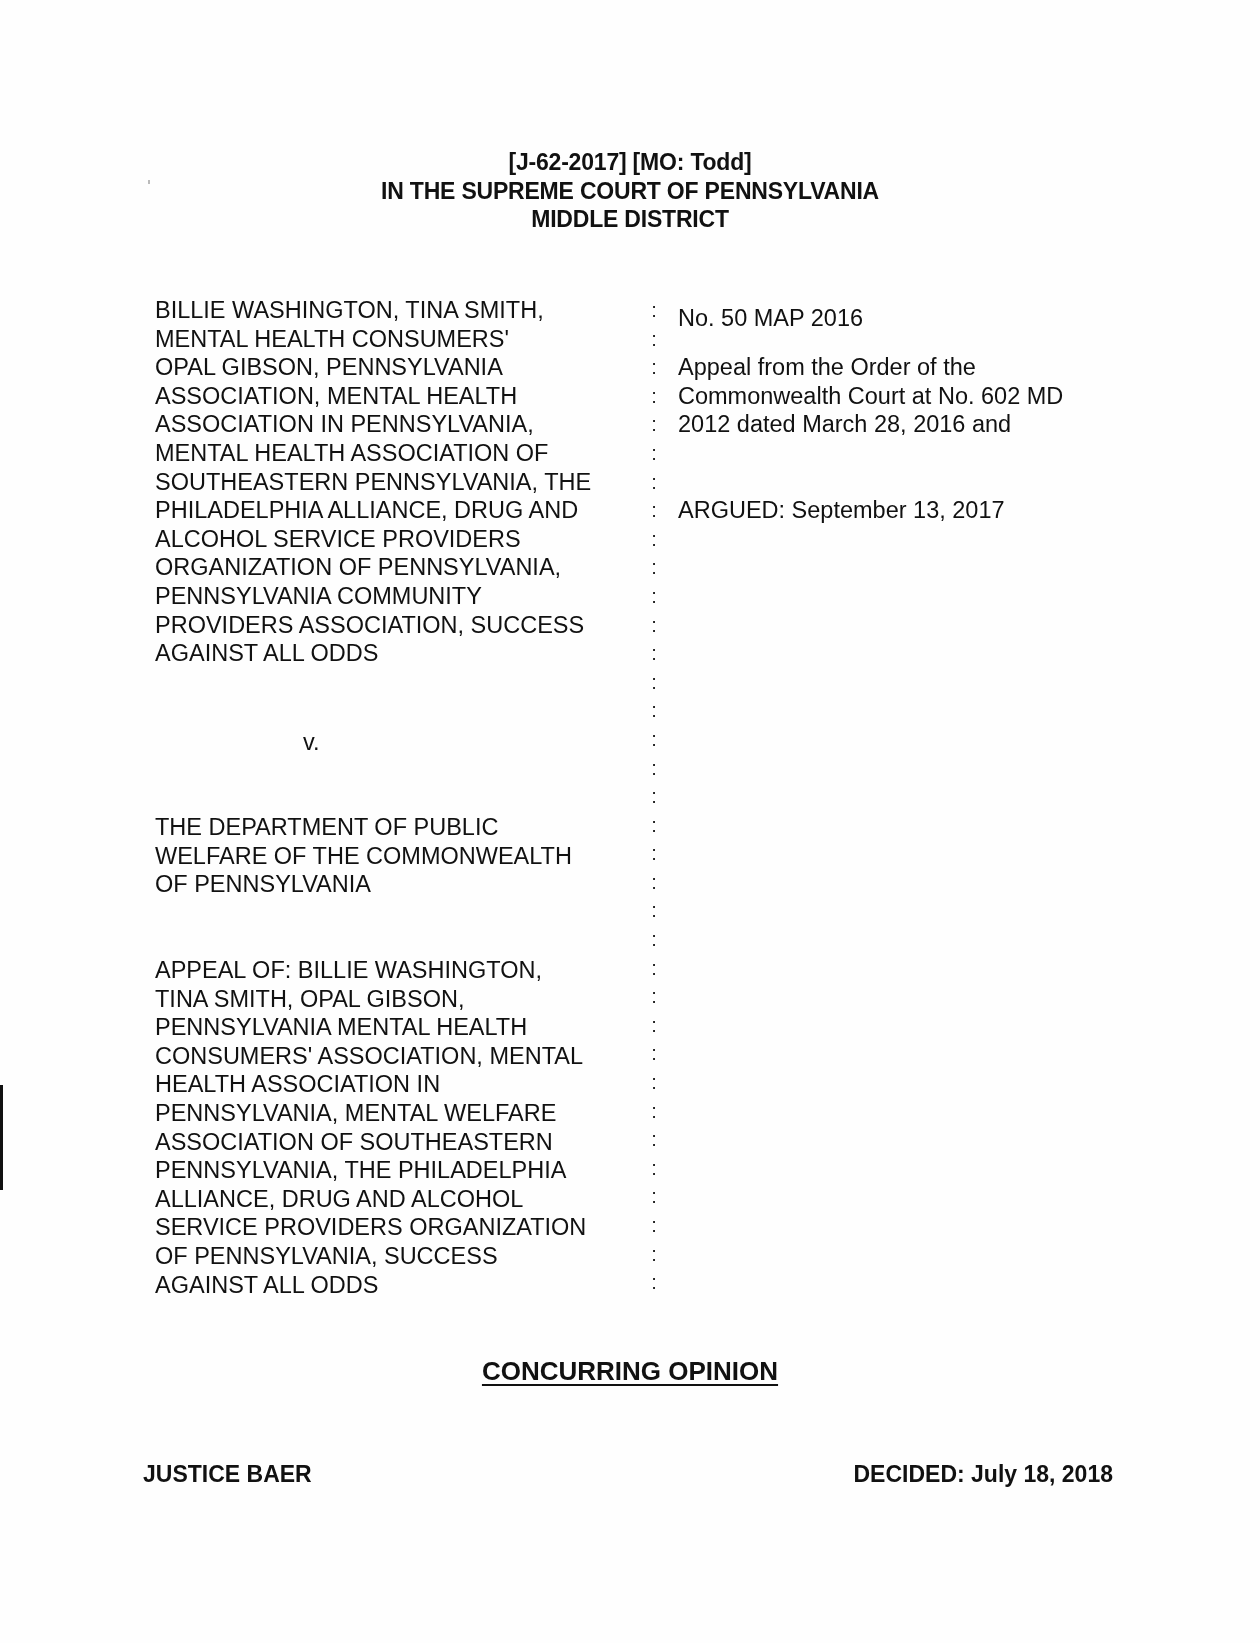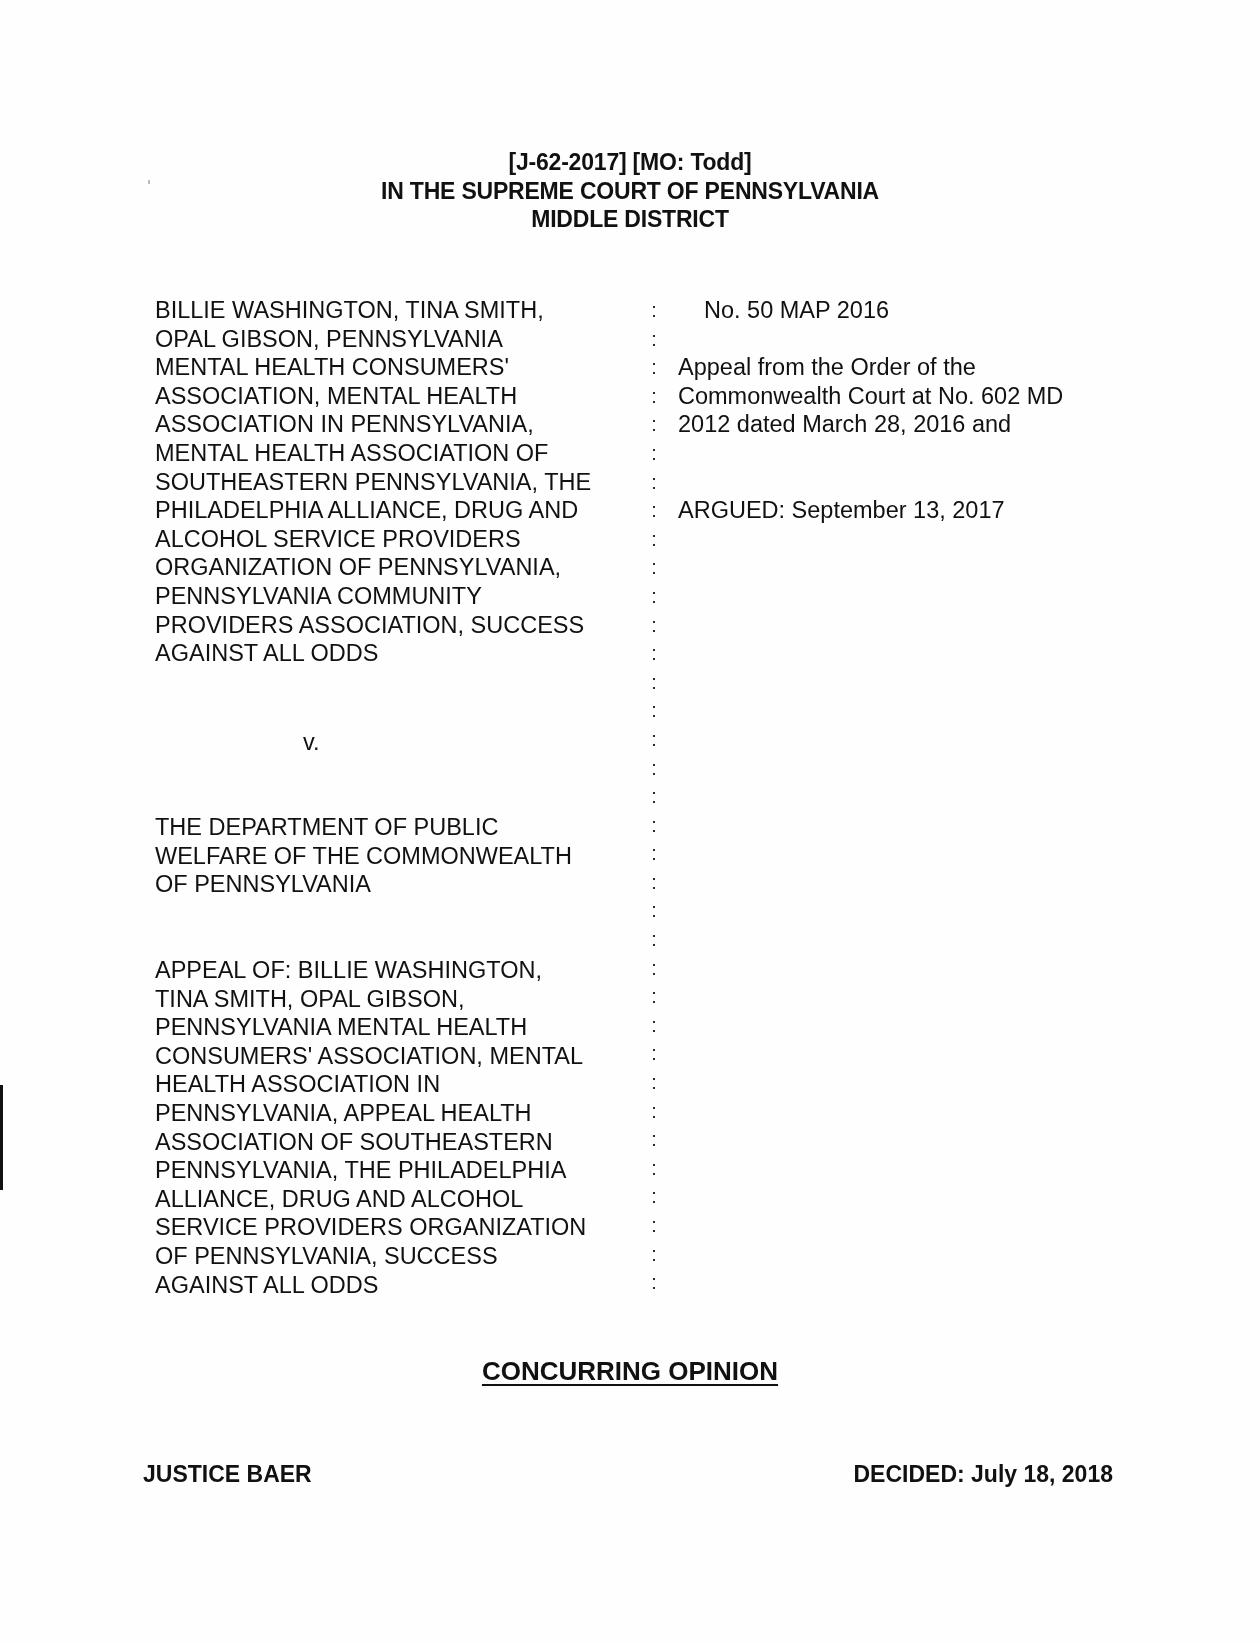--- a/index.html
+++ b/index.html
@@ -110,22 +110,22 @@
     <div>[J-62-2017] [MO: Todd]</div>
     <div>IN THE SUPREME COURT OF PENNSYLVANIA</div>
     <div>MIDDLE DISTRICT</div>
   </div>
 
   <div class="caption">
 
     <div class="left-col">
       <div class="block" style="top:0px;">
         <div class="line">BILLIE WASHINGTON, TINA SMITH,</div>
+        <div class="line">MENTAL HEALTH CONSUMERS'</div>
         <div class="line">OPAL GIBSON, PENNSYLVANIA</div>
-        <div class="line">MENTAL HEALTH CONSUMERS'</div>
         <div class="line">ASSOCIATION, MENTAL HEALTH</div>
         <div class="line">ASSOCIATION IN PENNSYLVANIA,</div>
         <div class="line">MENTAL HEALTH ASSOCIATION OF</div>
         <div class="line">SOUTHEASTERN PENNSYLVANIA, THE</div>
         <div class="line">PHILADELPHIA ALLIANCE, DRUG AND</div>
         <div class="line">ALCOHOL SERVICE PROVIDERS</div>
         <div class="line">ORGANIZATION OF PENNSYLVANIA,</div>
         <div class="line">PENNSYLVANIA COMMUNITY</div>
         <div class="line">PROVIDERS ASSOCIATION, SUCCESS</div>
         <div class="line">AGAINST ALL ODDS</div>
@@ -138,21 +138,21 @@
         <div class="line">WELFARE OF THE COMMONWEALTH</div>
         <div class="line">OF PENNSYLVANIA</div>
       </div>
 
       <div class="block" style="top:660px;">
         <div class="line">APPEAL OF:  BILLIE WASHINGTON,</div>
         <div class="line">TINA SMITH, OPAL GIBSON,</div>
         <div class="line">PENNSYLVANIA MENTAL HEALTH</div>
         <div class="line">CONSUMERS' ASSOCIATION, MENTAL</div>
         <div class="line">HEALTH ASSOCIATION IN</div>
-        <div class="line">PENNSYLVANIA, APPEAL HEALTH</div>
+        <div class="line">PENNSYLVANIA, MENTAL WELFARE</div>
         <div class="line">ASSOCIATION OF SOUTHEASTERN</div>
         <div class="line">PENNSYLVANIA, THE PHILADELPHIA</div>
         <div class="line">ALLIANCE, DRUG AND ALCOHOL</div>
         <div class="line">SERVICE PROVIDERS ORGANIZATION</div>
         <div class="line">OF PENNSYLVANIA, SUCCESS</div>
         <div class="line">AGAINST ALL ODDS</div>
       </div>
     </div>
 
     <div class="colon-col">
@@ -187,21 +187,21 @@
       <div class="c">:</div>
       <div class="c">:</div>
       <div class="c">:</div>
       <div class="c">:</div>
       <div class="c">:</div>
       <div class="c">:</div>
       <div class="c">:</div>
     </div>
 
     <div class="right-col">
-      <div class="right-block" style="top:0px;margin-left:26px;">
+      <div class="right-block" style="top:8px;">
         <div class="line">No. 50 MAP 2016</div>
       </div>
       <div class="right-block" style="top:57px;">
         <div class="line">Appeal from the Order of the</div>
         <div class="line">Commonwealth Court at No. 602 MD</div>
         <div class="line">2012 dated March 28, 2016 and</div>
       </div>
       <div class="right-block" style="top:200px;text-align:center;">
         <div class="line">ARGUED:  September 13, 2017</div>
       </div>

